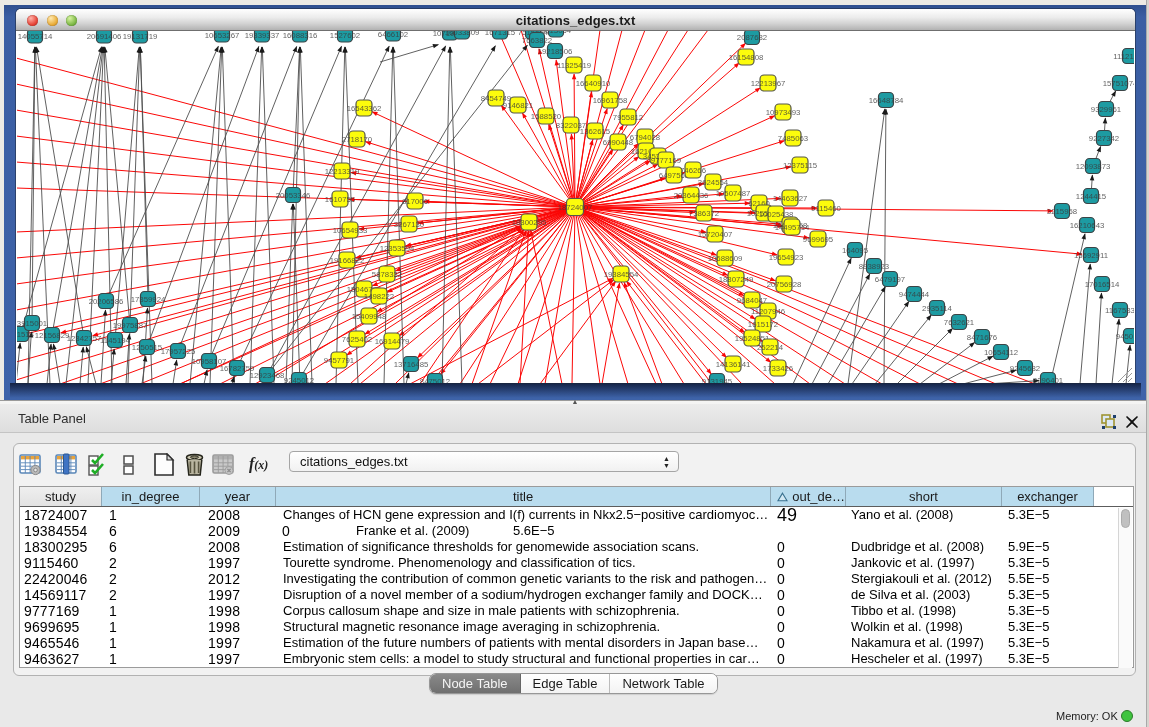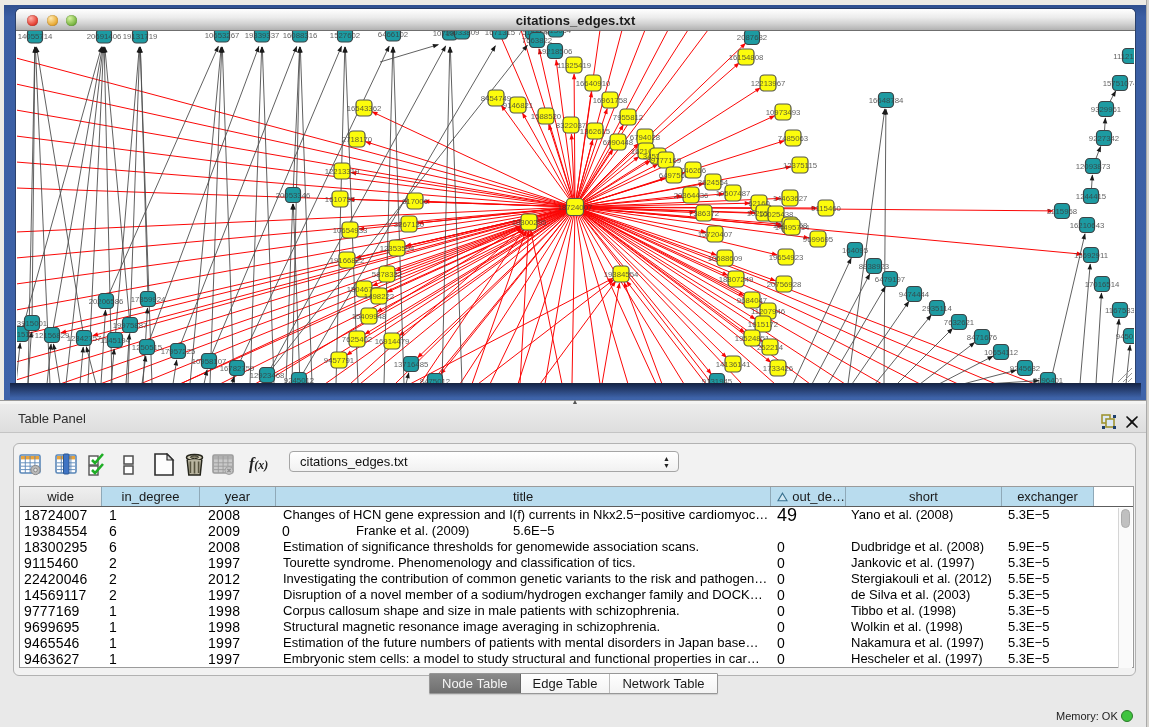--- a/index.html
+++ b/index.html
@@ -38,21 +38,21 @@
 .hc { font-size:13px; color:#1a1a1a; text-align:center; line-height:20px;
   border-right:1px solid #8fa9b8; overflow:hidden; white-space:nowrap; }
 .tbody { position:relative; }
 .tr { display:flex; height:16px; }
 .c { font-size:13px; color:#000; line-height:16px; white-space:nowrap; overflow:hidden; }
 .vscroll { position:absolute; right:1px; top:21px; width:14px; height:160px; background:#fafafa;
   border-left:1px solid #d5d5d5; }
 .vthumb { position:absolute; left:2px; top:1px; width:9px; height:19px; background:#c0c0c0;
   border-radius:5px; border:1px solid #ababab; }
 .segwrap { position:absolute; left:429px; top:673px; height:21px; display:flex;
-  border:1px solid #979797; border-radius:1px; overflow:hidden; background:#fff;
+  border:1px solid #979797; border-radius:7px; overflow:hidden; background:#fff;
   box-shadow:0 1px 1px rgba(0,0,0,0.12); }
 .seg { font-size:13px; line-height:19px; text-align:center; color:#1a1a1a; padding:0 12px;
   border-right:1px solid #bcbcbc; background:linear-gradient(#ffffff,#f3f3f3); }
 .seg.sel { background:linear-gradient(#8a8a8a,#6f6f6f); color:#f5f5f5; border-right:1px solid #666; }
 .seg:last-child { border-right:none; }
 .mem { position:absolute; left:1056px; top:710px; font-size:11px; color:#1d1d1d; }
 .memdot { position:absolute; left:1121px; top:710px; width:12px; height:12px; border-radius:50%;
   background:#3fc43f; border:1px solid #2c7a2a; }
 .rstrip { position:absolute; right:0; top:0; width:3px; height:727px; background:#d6d4cf;
   border-left:1px solid #a9a9a9; }
@@ -765,21 +765,21 @@
       <line x1="11.1" y1="3" x2="11.1" y2="20" stroke="#9a9a9a" stroke-width="0.9"></line>
       <line x1="15.899999999999999" y1="3" x2="15.899999999999999" y2="20" stroke="#9a9a9a" stroke-width="0.9"></line>
       <circle cx="17" cy="17.5" r="4" fill="#c4c4c4" stroke="#9f9f9f"></circle>
       <path d="M15.4 15.9l3.2 3.2M18.6 15.9l-3.2 3.2" stroke="#8a8a8a" stroke-width="1.3"></path>
     </g>
   </svg>
 <div style="position:absolute;left:249px;top:455px;font-size:16px;font-style:italic;font-family:'Liberation Serif',serif;font-weight:bold;color:#222">f<span style="font-size:12px">(x)</span></div>
 <div class="combo">citations_edges.txt<span class="arr">▲<br>▼</span></div>
 <div class="tablewrap">
   <div class="thead">
-      <div class="hc" style="width:82px;background:linear-gradient(#efefef,#e2e2e2)">wide</div>
+      <div class="hc" style="width:82px;background:linear-gradient(#efefef,#e2e2e2)">study</div>
       <div class="hc" style="width:98px;background:#b9dcee">in_degree</div>
       <div class="hc" style="width:76px;background:#b9dcee">year</div>
       <div class="hc" style="width:495px;background:#b9dcee">title</div>
       <div class="hc" style="width:75px;background:#b9dcee;text-align:right;padding-left:5px"><svg width="11" height="10" style="vertical-align:-1px;margin-right:4px" viewBox="0 0 11 10">
           <path d="M5.5 1.2L10 8.8H1Z" fill="#d4e9f4" stroke="#39708f" stroke-width="1.1"></path>
         </svg>out_de…</div>
       <div class="hc" style="width:156px;background:#b9dcee">short</div>
       <div class="hc" style="width:92px;background:#b9dcee">exchanger</div>
     </div>
   <div class="tbody">

